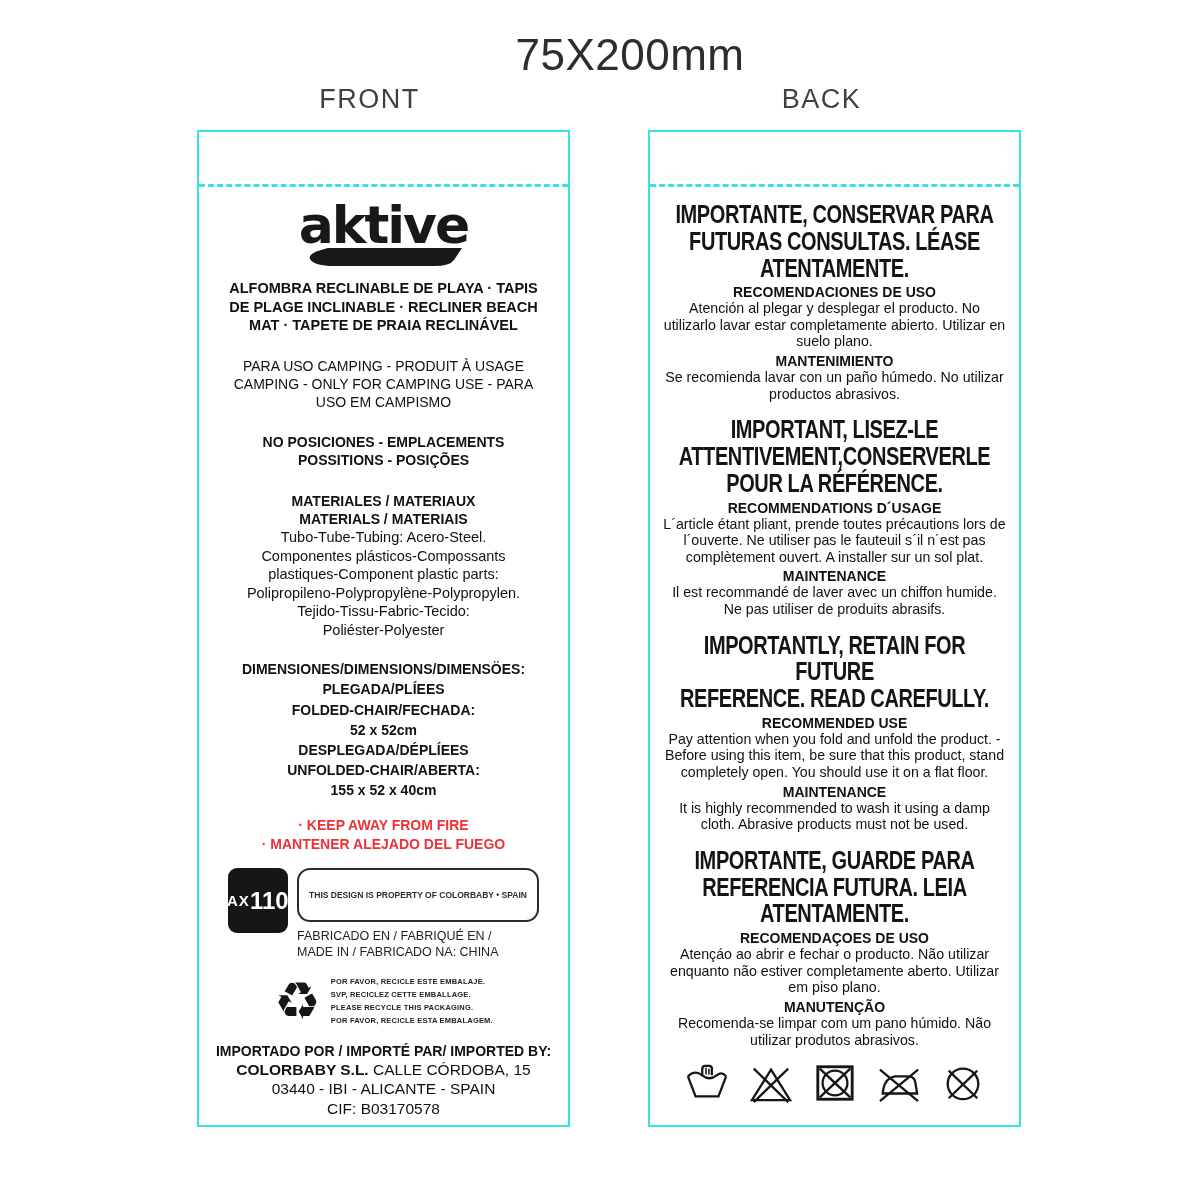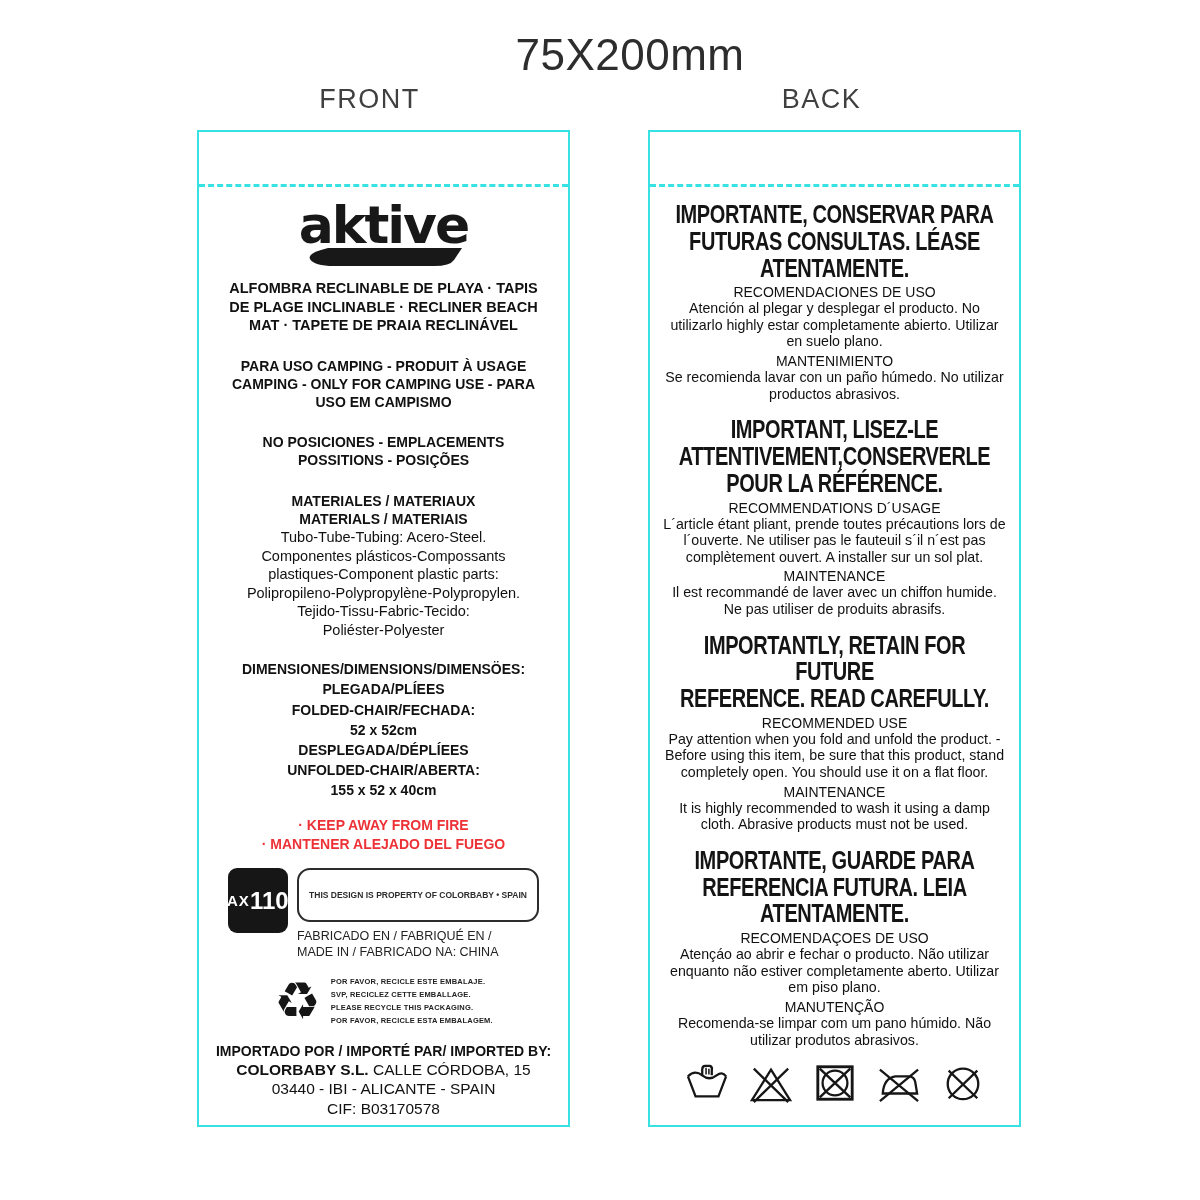--- a/index.html
+++ b/index.html
@@ -18,21 +18,21 @@
   .label-inner { position:absolute; top:55px; left:0; width:100%; height:940px; padding:0 13px; text-align:center; overflow:hidden; }
 
   .ml { white-space:pre-line; }
 
   
   .logo-wrap { margin-top:12px; display:inline-block; line-height:1; }
   .logo-text { font-size:52px; font-weight:bold; letter-spacing:-2px; color:#181818; font-family:"DejaVu Sans", sans-serif; }
   .logo-swoosh { display:block; margin:-4px auto 0 auto; }
 
   .f-title    { margin-top:10px; font-size:14.5px; font-weight:bold; line-height:1.28; }
-  .f-usage    { margin-top:22px; font-size:14px;   font-weight:bold; line-height:1.3; }
+  .f-usage    { margin-top:22px; font-size:14px;   font-weight:normal; line-height:1.3; }
   .f-pos      { margin-top:22px; font-size:14px;   font-weight:bold; line-height:1.3; }
   .f-mat-head { margin-top:22px; font-size:14px;   font-weight:bold; line-height:1.3; }
   .f-mat-body { font-size:14.5px; line-height:1.28; }
   .f-dims     { margin-top:20px; font-size:14px; font-weight:bold; line-height:1.44; }
   .f-fire     { margin-top:16px; font-size:14px; font-weight:bold; line-height:1.35; color:#ed3237; }
 
   .badge-row { margin-top:14px; display:flex; align-items:flex-start; justify-content:center; gap:9px; text-align:left; }
   .max-badge { width:60px; height:65px; background:#161616; border-radius:9px; color:#fff; display:flex; flex-direction:row; align-items:center; justify-content:center; line-height:1; flex:0 0 auto; }
   .max-badge .max-word { font-size:15px; font-weight:bold; letter-spacing:1px; }
   .max-badge .max-val  { font-size:24px; font-weight:bold; display:flex; align-items:flex-end; }
@@ -47,21 +47,21 @@
   .imp-head { margin-top:16px; font-size:14px; font-weight:bold; }
   .imp-line2 { font-size:15.5px; margin-top:2px; }
   .imp-line2 .bold { font-weight:bold; }
   .imp-line  { font-size:15.5px; line-height:1.3; }
 
   .ref-line  { margin-top:16px; font-size:23px; letter-spacing:0.5px; }
 
   
   .b-section { margin-top:14px; }
   .b-header { width:125%; transform:scaleX(0.8); transform-origin:0 50%; font-size:25px; font-weight:bold; line-height:1.07; letter-spacing:-0.5px; color:#141414; }
-  .b-sub  { font-size:14px; font-weight:normal; margin-top:3px; }
+  .b-sub  { font-size:14px; font-weight:bold; margin-top:3px; }
   .b-body { font-size:14.2px; line-height:1.17; }
 
   .care-row { margin-top:14px; display:flex; justify-content:center; align-items:center; gap:18px; }
   .care-row svg { display:block; }
 </style>
 </head>
 <body>
 
 <div class="size-title">75X200mm</div>
 <div class="side-caption" id="front-caption">FRONT</div>
@@ -143,21 +143,21 @@
 
 <div class="label" id="back-label">
   <div class="cutline"></div>
   <div class="label-inner">
 
     <div class="b-section">
       <div class="b-header ml">IMPORTANTE, CONSERVAR PARA
 FUTURAS CONSULTAS. LÉASE
 ATENTAMENTE.</div>
       <div class="b-sub">RECOMENDACIONES DE USO</div>
-      <div class="b-body">Atención al plegar y desplegar el producto. No utilizarlo highly estar completamente abierto. Utilizar en suelo plano.</div>
+      <div class="b-body">Atención al plegar y desplegar el producto. No utilizarlo lavar estar completamente abierto. Utilizar en suelo plano.</div>
       <div class="b-sub">MANTENIMIENTO</div>
       <div class="b-body">Se recomienda lavar con un paño húmedo. No utilizar productos abrasivos.</div>
     </div>
 
     <div class="b-section">
       <div class="b-header ml">IMPORTANT, LISEZ-LE
 ATTENTIVEMENT,CONSERVERLE
 POUR LA RÉFÉRENCE.</div>
       <div class="b-sub">RECOMMENDATIONS D´USAGE</div>
       <div class="b-body">L´article étant pliant, prende toutes précautions lors de l´ouverte. Ne utiliser pas le fauteuil s´il n´est pas complètement ouvert. A installer sur un sol plat.</div>

